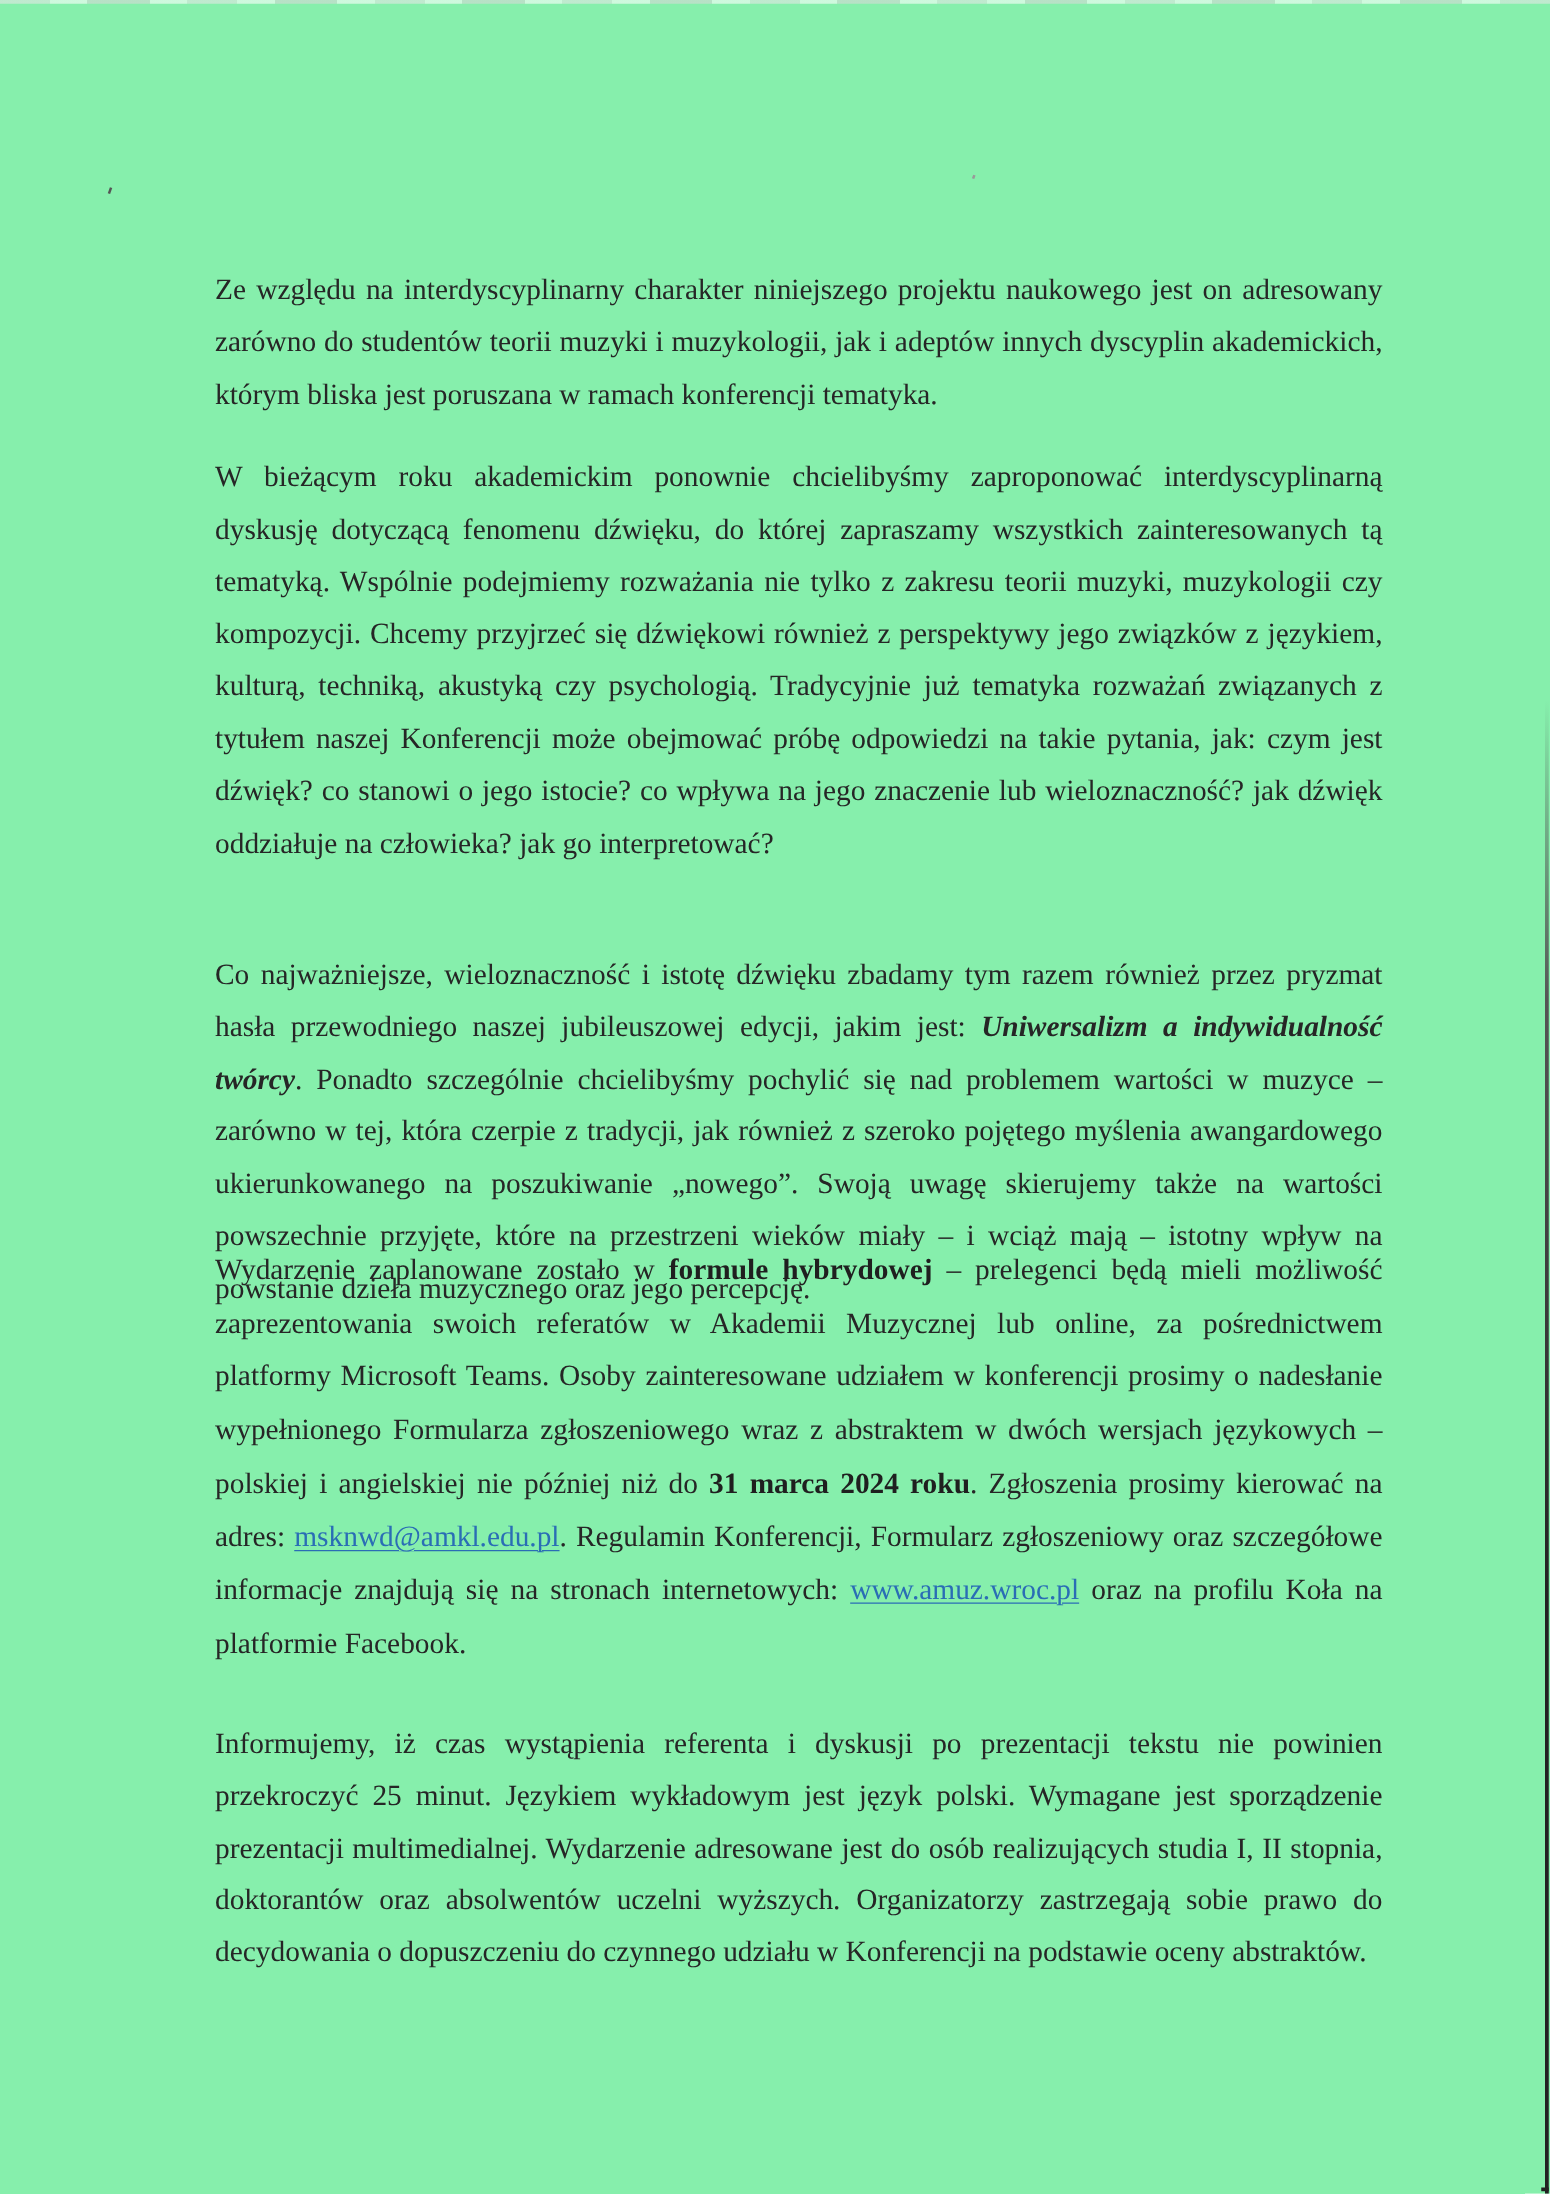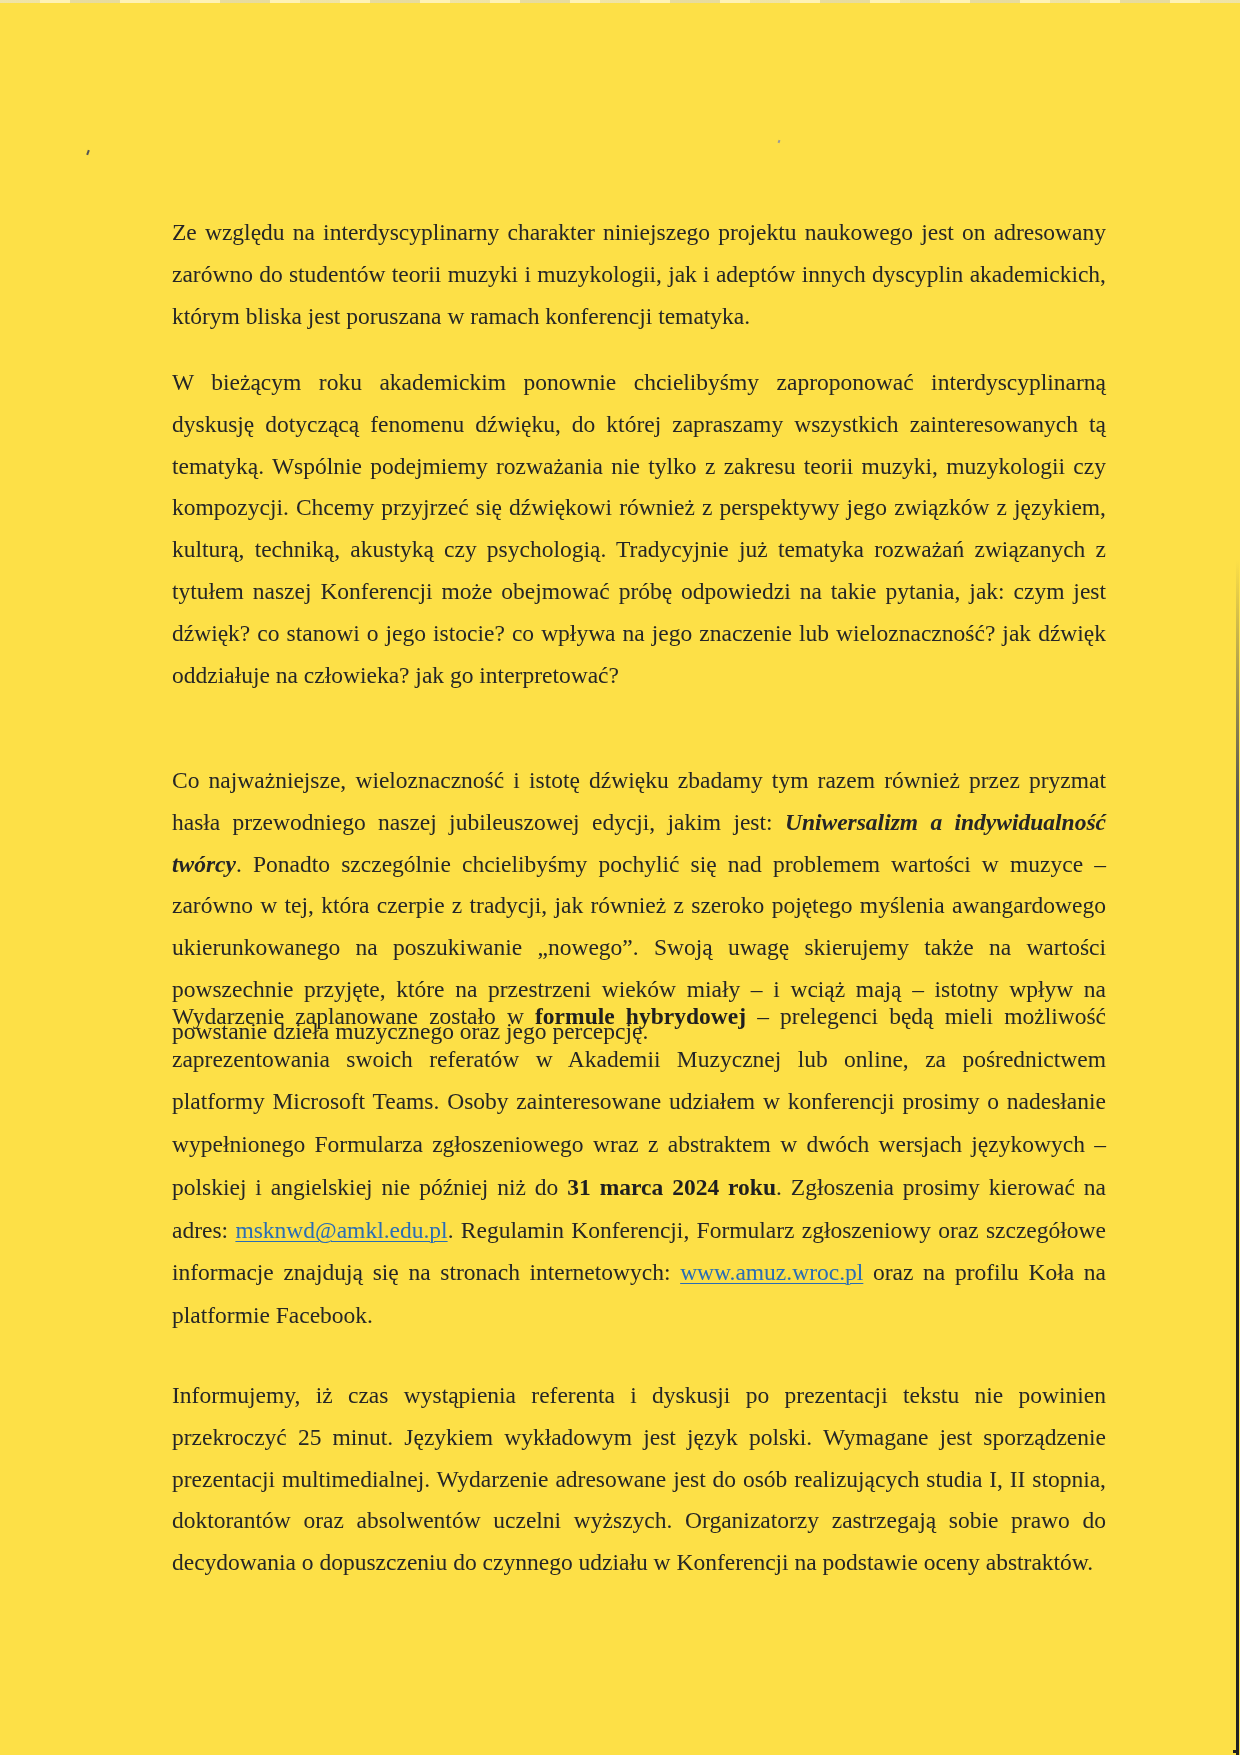--- a/index.html
+++ b/index.html
@@ -1,17 +1,17 @@
 <!DOCTYPE html>
 <html><head>
 <meta charset="utf-8">
 <style>
   html, body { margin: 0; padding: 0; background: #ffffff; }
   body { width: 1240px; height: 1755px; position: relative; overflow: hidden; }
-  .page { position: absolute; left: 0; top: 0; width: 1240px; height: 1755px; background: #fde047; }
+  .page { position: absolute; left: 0; top: 0; width: 1240px; height: 1755px; background: #86efac; }
   .scan-top { position: absolute; left: 0; top: 0; width: 1240px; height: 3px;
     background: repeating-linear-gradient(90deg, #e6e6e6 0 40px, #ffffff 40px 70px, #d8d8d8 70px 120px, #ffffff 120px 150px); opacity: 0.6; }
   .scan-right { position: absolute; left: 1236px; top: 560px; width: 3px; height: 1195px;
     background: linear-gradient(180deg, rgba(60,60,60,0) 0%, #555 20%, #222 60%, #222 100%); }
   .scan-corner { position: absolute; left: 1233px; top: 1750px; width: 6px; height: 3px; background: #222; }
   .speck { position: absolute; width: 2px; height: 5px; background: #555; transform: rotate(20deg); }
   .para {
     position: absolute; left: 172px; width: 934px;
     font-family: "Liberation Serif", "DejaVu Serif", serif;
     font-size: 23.5px; line-height: 41.8px; color: #262626;

